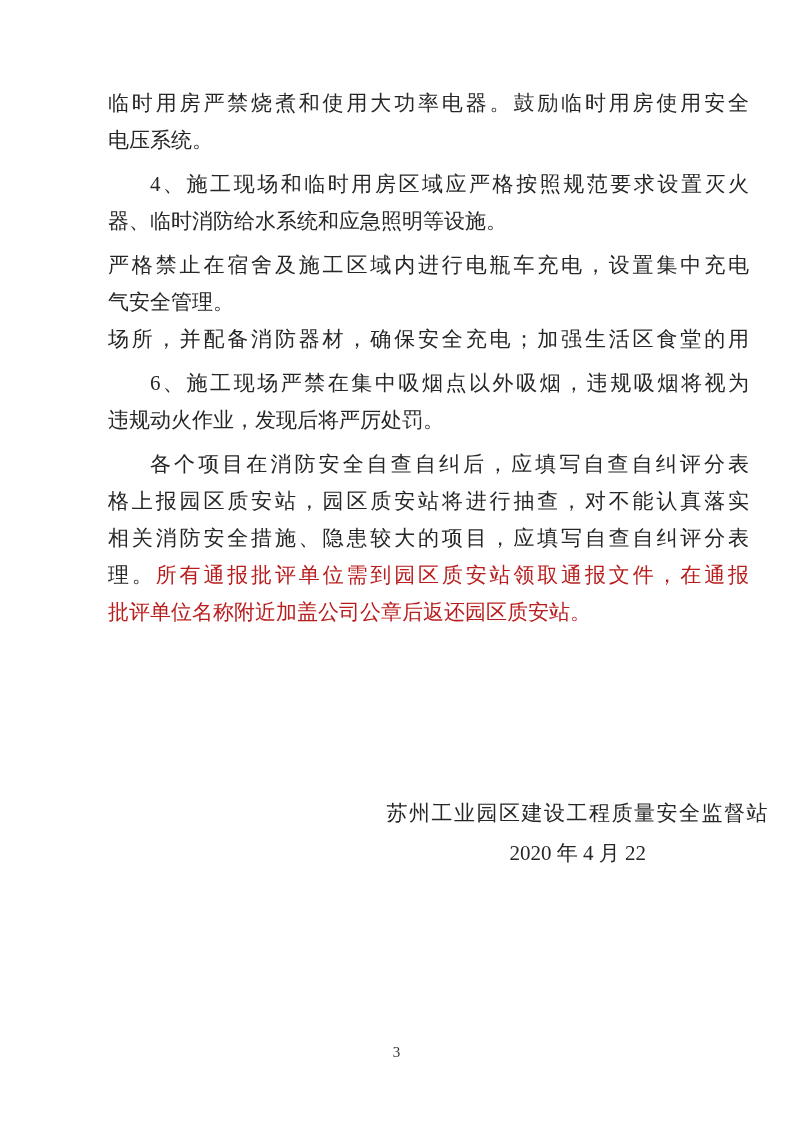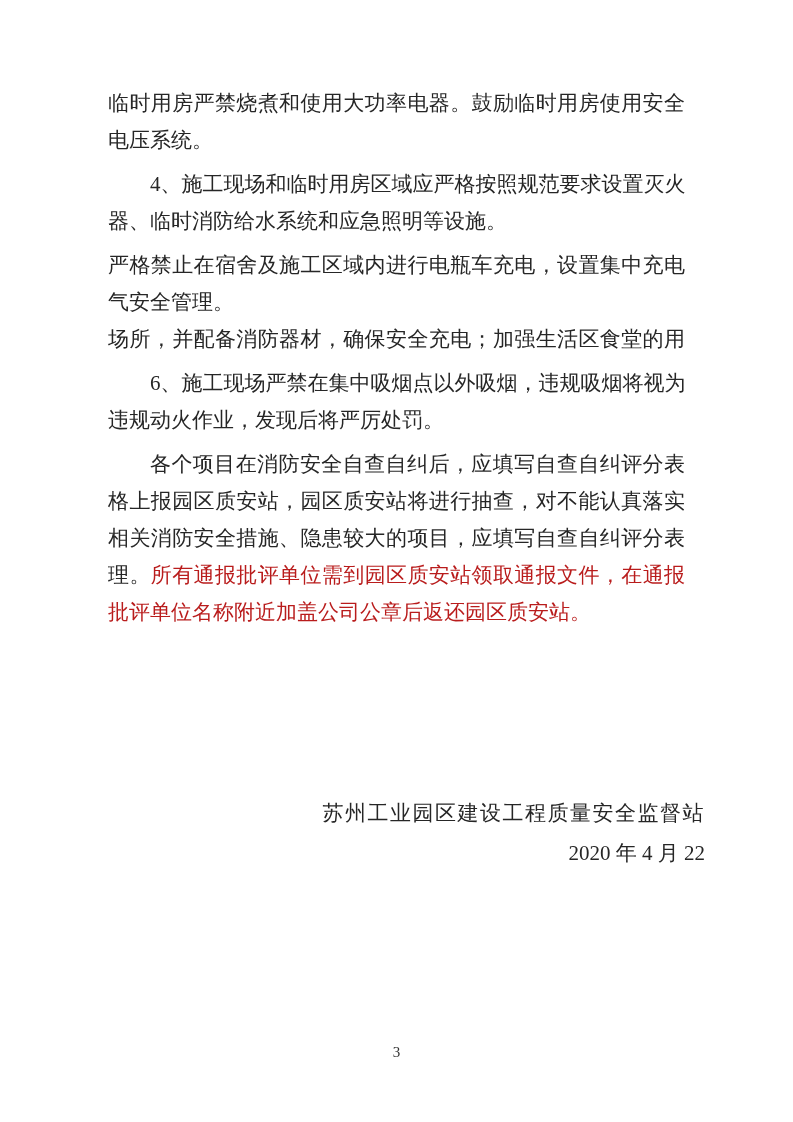--- a/index.html
+++ b/index.html
@@ -6,40 +6,40 @@
   html, body { background: #ffffff; }
   .page {
     position: relative;
     width: 793px;
     height: 1122px;
     background: #ffffff;
     overflow: hidden;
     font-family: "Liberation Serif", "DejaVu Serif", serif;
     color: #262626;
   }
-  .content { padding: 85px 108px 0 108px; }
+  .content { padding: 85px 44px 0 108px; }
   .para { margin: 0 0 7px 0; }
   .ln {
     font-size: 21px;
     line-height: 37px;
     text-align: justify;
     white-space: nowrap;
   }
   .ln.j {
     text-align-last: justify;
     text-justify: inter-character;
   }
   .ln.ind { text-indent: 42px; }
   .b { font-weight: normal; color: #b91c1c; }
   .signature {
     margin-top: 162px;
     margin-right: -20px;
     text-align: right;
   }
-  .sig-inner { display: inline-block; text-align: right; }
+  .sig-inner { display: inline-block; text-align: center; }
   .sig-org {
     font-size: 21px;
     line-height: 40px;
     letter-spacing: 1.5px;
     white-space: nowrap;
   }
   .sig-date {
     font-size: 21px;
     line-height: 40px;
     white-space: nowrap;

